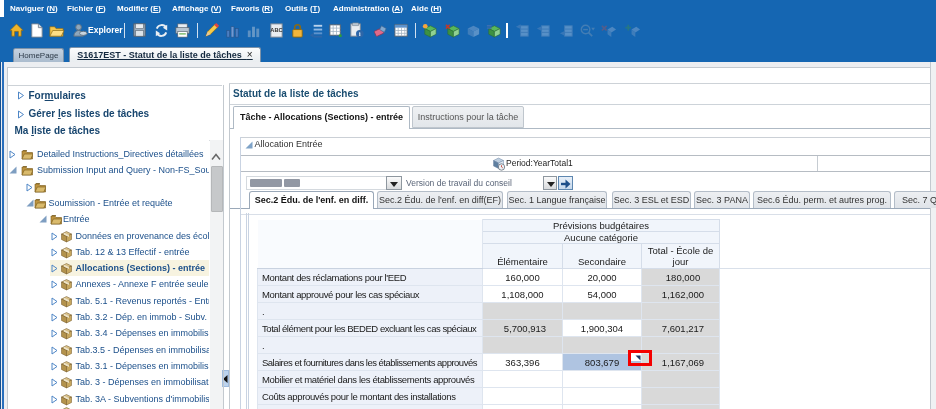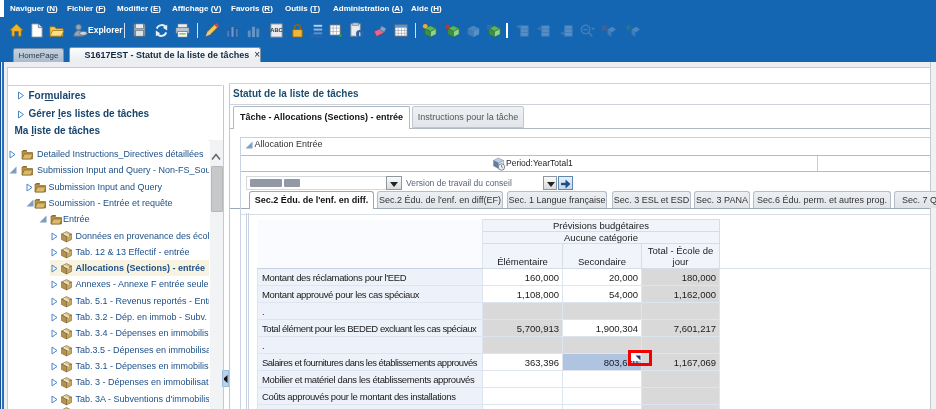--- a/index.html
+++ b/index.html
@@ -8,21 +8,21 @@
 
 #menubar{left:4px;top:0;width:936px;height:17px;background:#1566B2;color:#fff;font-size:8px;font-weight:bold;}
 #menubar span{position:absolute;top:4px;}
 #toolbar{left:0;top:17px;width:936px;height:27px;background:#1566B2;}
 .tbi{position:absolute;top:5px;width:17px;height:17px;}
 .tbsep{position:absolute;top:6px;width:1px;height:15px;background:rgba(255,255,255,.8);}
 #explorer-txt{position:absolute;top:8px;color:#fff;font-size:8.5px;font-weight:bold;}
 #tabbar{left:0;top:44px;width:936px;height:18px;background:#1566B2;}
 .wtab{position:absolute;bottom:0;border-radius:2.5px 2.5px 0 0;}
 #tab-home{left:13px;width:49px;height:13px;background:linear-gradient(#C5D1DF,#ABBCCE);border:1px solid #7E93A9;border-bottom:none;color:#2E3B49;text-align:center;font-size:8px;line-height:13px;}
-#tab-active{left:69px;width:190px;height:14px;background:linear-gradient(#FBFCFD,#E9EDF0);border:1px solid #7E93A9;border-bottom:none;color:#13283E;font-weight:bold;text-align:right;font-size:9px;line-height:14px;}
+#tab-active{left:69px;width:190px;height:14px;background:linear-gradient(#FBFCFD,#E9EDF0);border:1px solid #7E93A9;border-bottom:none;color:#13283E;font-weight:bold;text-align:center;font-size:9px;line-height:14px;text-decoration:underline;}
 
 #desk{left:0;top:62px;width:936px;height:347px;background:#ECEEF1;}
 #frameL1{left:0;top:62px;width:1px;height:347px;background:#17508F;}
 #frameL2{left:2px;top:62px;width:2px;height:347px;background:#2A6FBC;}
 #outerbox{left:7px;top:67px;width:923px;height:342px;background:#fff;border:1px solid #C3C9CF;border-bottom:none;}
 
 #leftbox{left:8px;top:85px;width:214px;height:324px;background:#fff;border-top:1px solid #CDD2D7;}
 .acch{position:absolute;left:8px;width:214px;border-bottom:1px solid #D8DCE0;background:#fff;color:#17456E;font-size:10px;font-weight:bold;}
 .acch .tri{position:absolute;left:9px;top:5px;}
 .acch .txt{position:absolute;left:20.5px;}
@@ -64,21 +64,21 @@
 #st-line{left:229.5px;top:208px;width:700px;height:1px;background:#9AA8B8;}
 #st-gap{left:250px;top:208px;width:123px;height:1px;background:#fff;z-index:2;}
 
 .gut{position:absolute;top:213px;width:1px;height:196px;background:#C9D3E2;}
 
 #grid{left:257px;top:219px;width:462px;border-collapse:collapse;table-layout:fixed;font-size:9.5px;color:#1A1A1A;}
 #grid td{border:1px solid #DEE5EF;padding:0 3px;overflow:hidden;white-space:nowrap;}
 #grid .hc{background:#F1F5FB;text-align:center;border-color:#D5DDE9;padding:0 2px;}
 #grid .tl{background:#F9FBFE;border-top:none;border-left:none;}
 #grid .rl{background:#EDF1F9;text-align:left;padding-left:4px;letter-spacing:-0.35px;}
-#grid .num{text-align:right;margin-left:34px;}
+#grid .num{text-align:center;margin-left:34px;}
 #grid .gray{background:#D9D9D9;padding-left:8px;}
 #grid .sel{background:#AFC4E1;}
 #redbox{left:628px;top:350px;width:24px;height:16px;border:3px solid #F40000;box-sizing:border-box;z-index:5;}
 #cmt{left:635px;top:354.5px;z-index:4;}
 #rp-rightline{left:930px;top:62px;width:1px;height:347px;background:#C3C9CF;}
 #rp-rightbg{left:931px;top:62px;width:5px;height:347px;background:#EFF1F3;}
 u{text-decoration:underline;}
 </style>
 </head>
 <body>
@@ -290,21 +290,20 @@
     </div>
     <div class="trow" style="top:38.6px">
       <svg class="tarrow" style="left:17.5px" width="7" height="9">
         <polygon points="1,1 6,4.5 1,8" fill="none" stroke="#4E86C6"></polygon>
       </svg>
       <svg class="ticon" style="left:26px" width="12" height="12">
         <path d="M1 3h4l1 1.5h5.5V11H1z" fill="#BE9440" stroke="#755818" stroke-width="0.6"></path>
         <path d="M1 11l2.3-5H12L9.8 11z" fill="#D9BA6C" stroke="#755818" stroke-width="0.6"></path>
         <path d="M2 2.5h4" stroke="#755818" stroke-width="0.8"></path>
       </svg>
-      <span class="lbl" style="left:40.5px;">Submission Input and Query</span>
     </div>
     <div class="trow" style="top:54.900000000000006px">
       <svg class="tarrow" style="left:17.5px" width="8" height="8">
         <polygon points="0.5,7.5 7.5,7.5 7.5,0.5" fill="#7E9EC1"></polygon>
       </svg>
       <svg class="ticon" style="left:26px" width="12" height="12">
         <path d="M1 3h4l1 1.5h5.5V11H1z" fill="#BE9440" stroke="#755818" stroke-width="0.6"></path>
         <path d="M1 11l2.3-5H12L9.8 11z" fill="#D9BA6C" stroke="#755818" stroke-width="0.6"></path>
         <path d="M2 2.5h4" stroke="#755818" stroke-width="0.8"></path>
       </svg>

